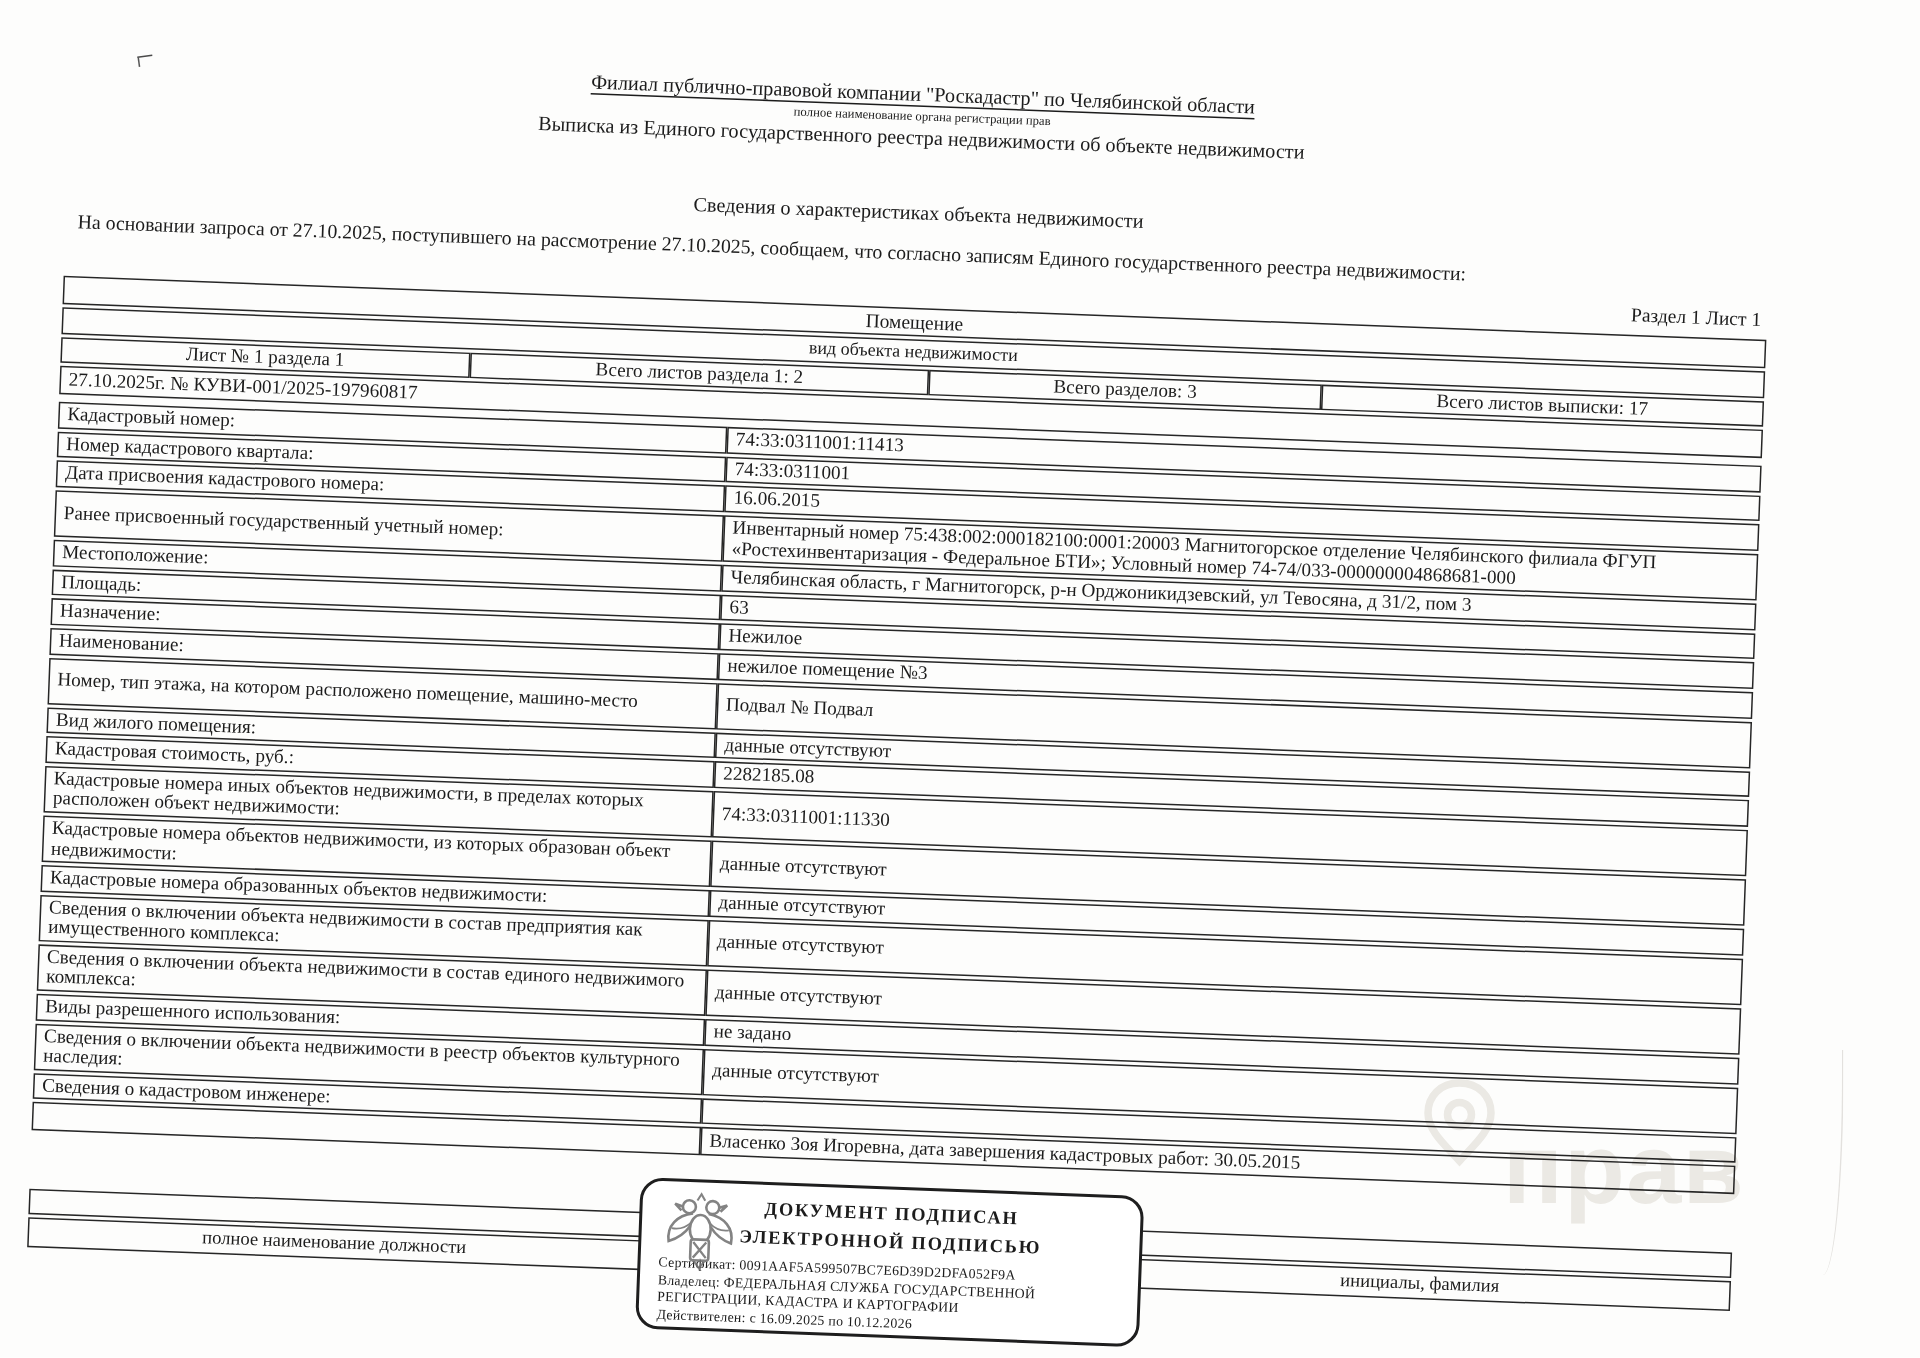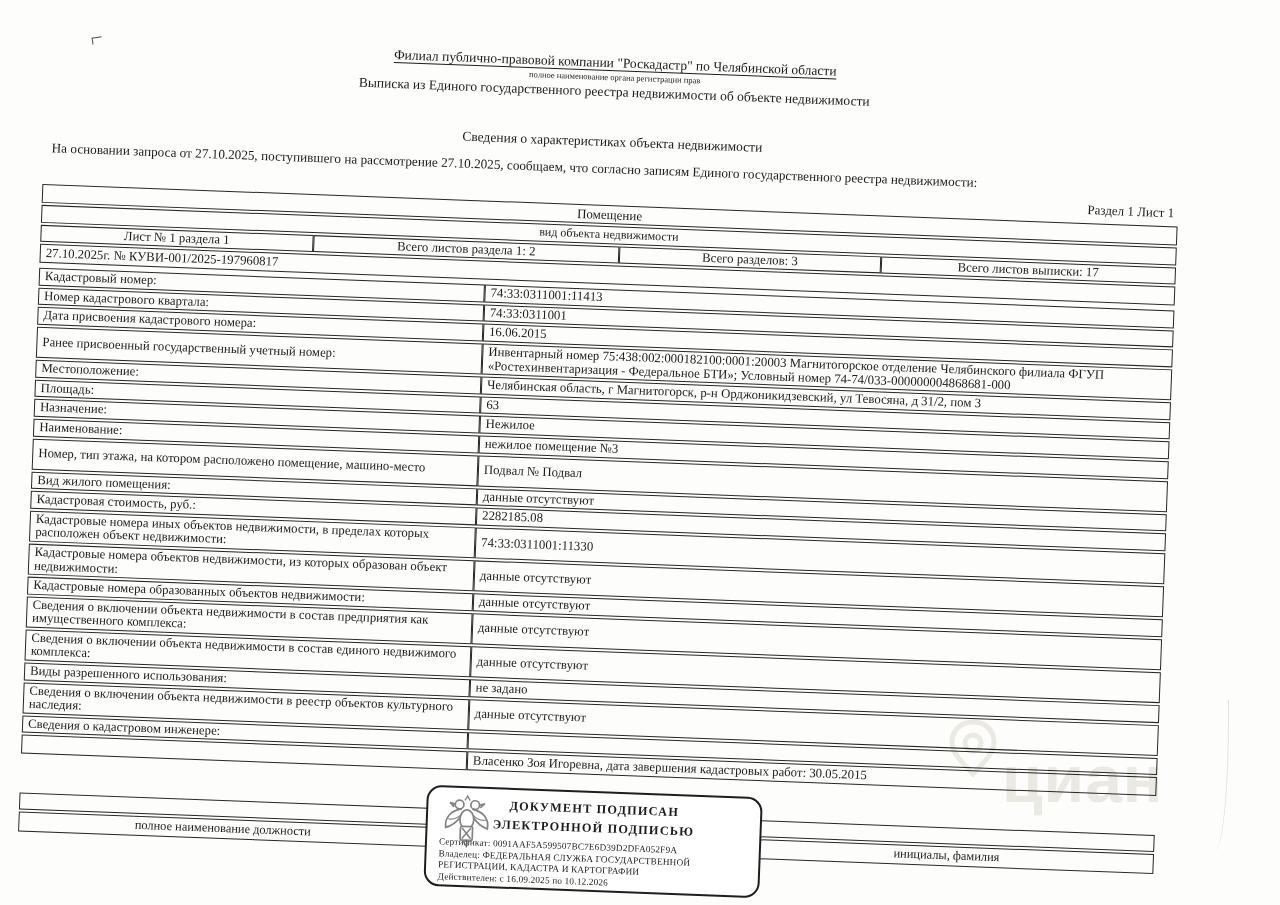--- a/index.html
+++ b/index.html
@@ -244,14 +244,14 @@
     <div class="inf">РЕГИСТРАЦИИ, КАДАСТРА И КАРТОГРАФИИ</div>
     <div class="inf">Действителен: с 16.09.2025 по 10.12.2026</div>
   </div>
 
 </div>
 
 <div class="watermark">
   <svg width="54" height="62" viewBox="0 0 54 62" xmlns="http://www.w3.org/2000/svg">
     <path d="M27 4 C14 4 6 13 6 24 C6 36 18 46 27 56 C36 46 48 36 48 24 C48 13 40 4 27 4 Z M27 17 a8 8 0 1 1 0 16 a8 8 0 1 1 0 -16 Z" fill="none" stroke="#edebe7" stroke-width="5"></path>
   </svg>
-  <div class="wtext">циан</div>
+  <div class="wtext">прав</div>
 </div>
 
 </body></html>

